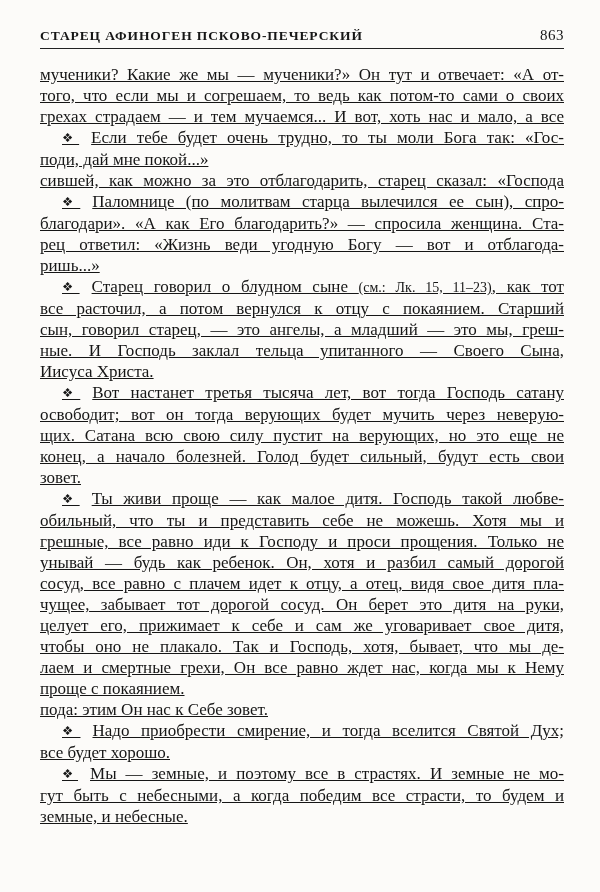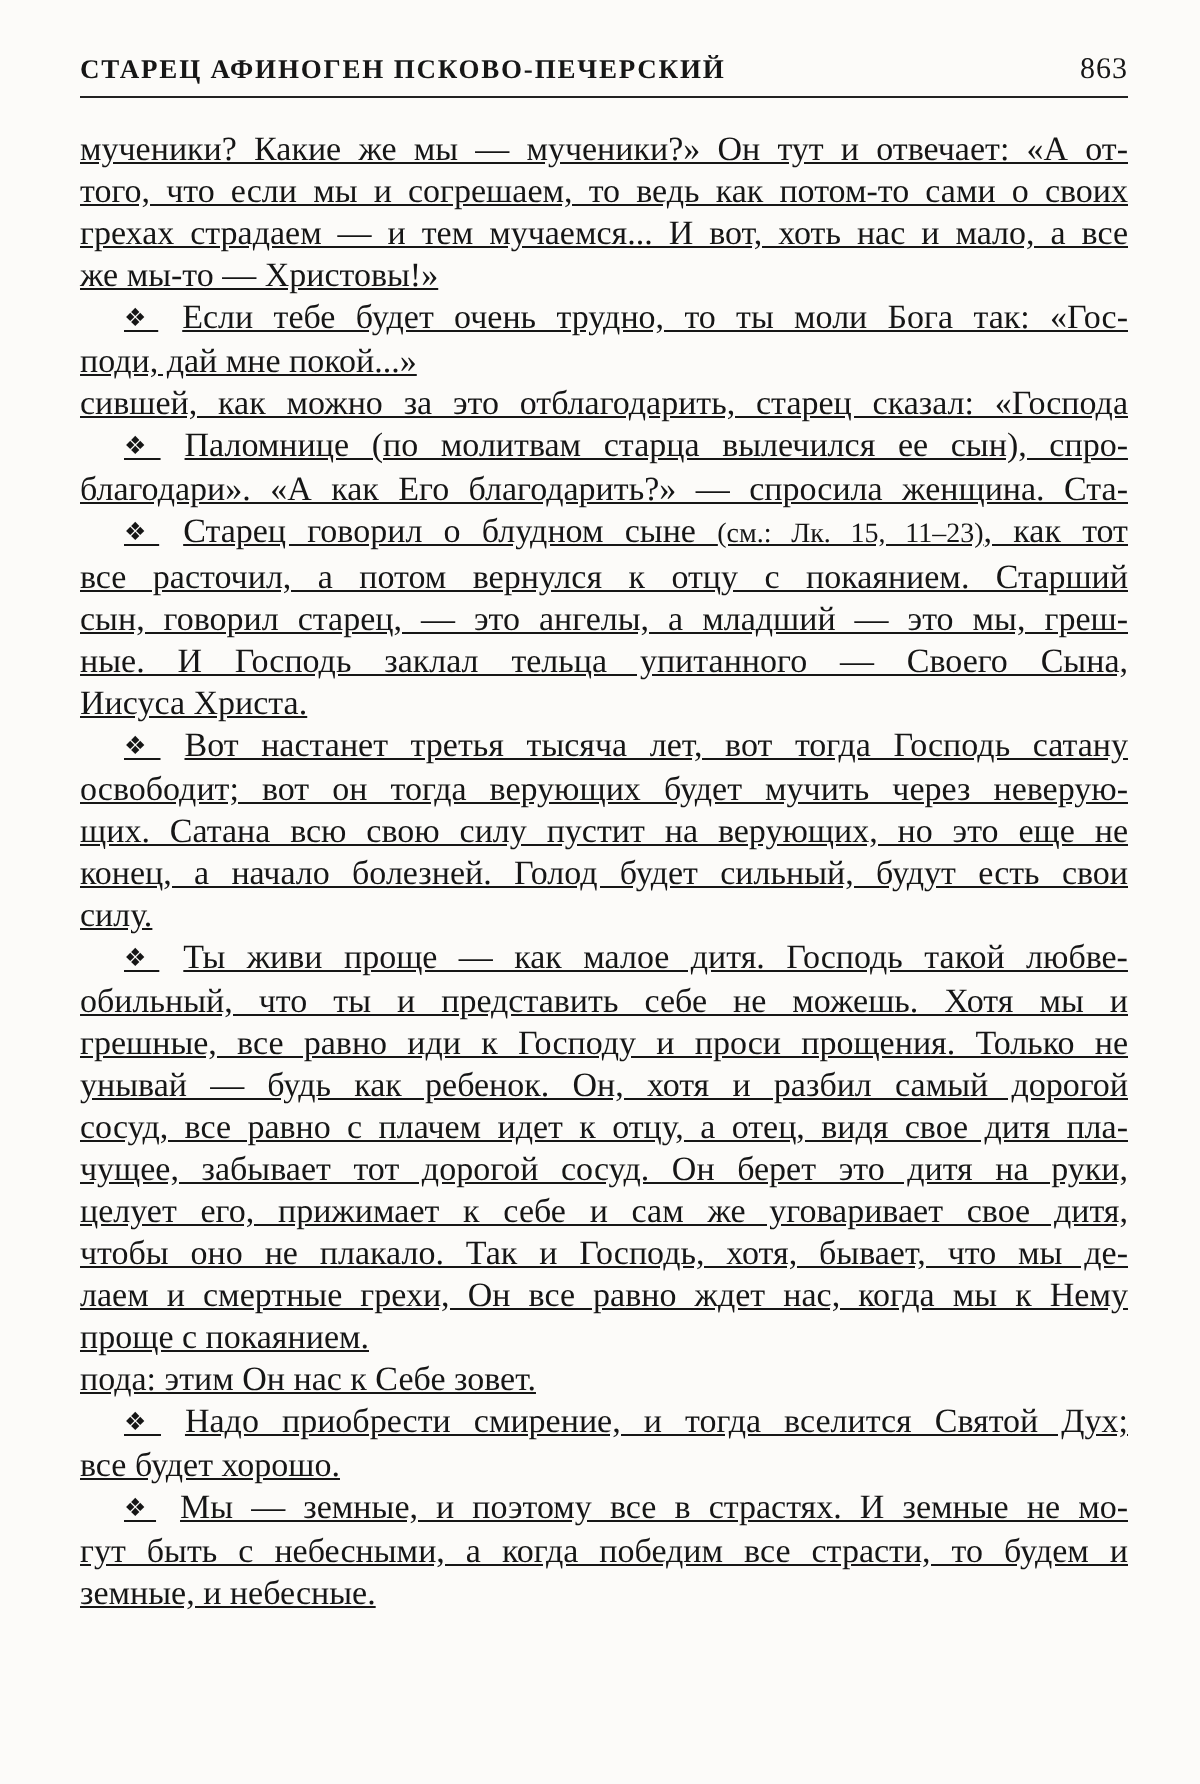--- a/index.html
+++ b/index.html
@@ -76,44 +76,45 @@
     <div class="header">
       <span class="running-title">СТАРЕЦ АФИНОГЕН ПСКОВО-ПЕЧЕРСКИЙ</span>
       <span class="pagenum">863</span>
     </div>
     <hr class="rule">
     <div class="body">
         <div class="paragraph">
           <div class="line">мученики? Какие же мы — мученики?» Он тут и отвечает: «А от-</div>
           <div class="line">того, что если мы и согрешаем, то ведь как потом-то сами о своих</div>
           <div class="line">грехах страдаем — и тем мучаемся... И вот, хоть нас и мало, а все</div>
-          <div class="line last">же мы-то — Христовы!»</div>
         </div>
         <div class="paragraph">
           <div class="line first-bullet"><span class="bullet">❖</span>Если тебе будет очень трудно, то ты моли Бога так: «Гос-</div>
           <div class="line last">поди, дай мне покой...»</div>
         </div>
         <div class="paragraph">
           <div class="line">сившей, как можно за это отблагодарить, старец сказал: «Господа</div>
           <div class="line first-bullet"><span class="bullet">❖</span>Паломнице (по молитвам старца вылечился ее сын), спро-</div>
           <div class="line">благодари». «А как Его благодарить?» — спросила женщина. Ста-</div>
+          <div class="line">рец ответил: «Жизнь веди угодную Богу — вот и отблагода-</div>
+          <div class="line last">ришь...»</div>
         </div>
         <div class="paragraph">
           <div class="line first-bullet"><span class="bullet">❖</span>Старец говорил о блудном сыне <span class="small">(см.: Лк. 15, 11–23)</span>, как тот</div>
           <div class="line">все расточил, а потом вернулся к отцу с покаянием. Старший</div>
           <div class="line">сын, говорил старец, — это ангелы, а младший — это мы, греш-</div>
           <div class="line">ные. И Господь заклал тельца упитанного — Своего Сына,</div>
           <div class="line last">Иисуса Христа.</div>
         </div>
         <div class="paragraph">
           <div class="line first-bullet"><span class="bullet">❖</span>Вот настанет третья тысяча лет, вот тогда Господь сатану</div>
           <div class="line">освободит; вот он тогда верующих будет мучить через неверую-</div>
           <div class="line">щих. Сатана всю свою силу пустит на верующих, но это еще не</div>
           <div class="line">конец, а начало болезней. Голод будет сильный, будут есть свои</div>
-          <div class="line last">силу.</div>
+          <div class="line last">зовет.</div>
         </div>
         <div class="paragraph">
           <div class="line first-bullet"><span class="bullet">❖</span>Ты живи проще — как малое дитя. Господь такой любве-</div>
           <div class="line">обильный, что ты и представить себе не можешь. Хотя мы и</div>
           <div class="line">грешные, все равно иди к Господу и проси прощения. Только не</div>
           <div class="line">унывай — будь как ребенок. Он, хотя и разбил самый дорогой</div>
           <div class="line">сосуд, все равно с плачем идет к отцу, а отец, видя свое дитя пла-</div>
           <div class="line">чущее, забывает тот дорогой сосуд. Он берет это дитя на руки,</div>
           <div class="line">целует его, прижимает к себе и сам же уговаривает свое дитя,</div>
           <div class="line">чтобы оно не плакало. Так и Господь, хотя, бывает, что мы де-</div>

